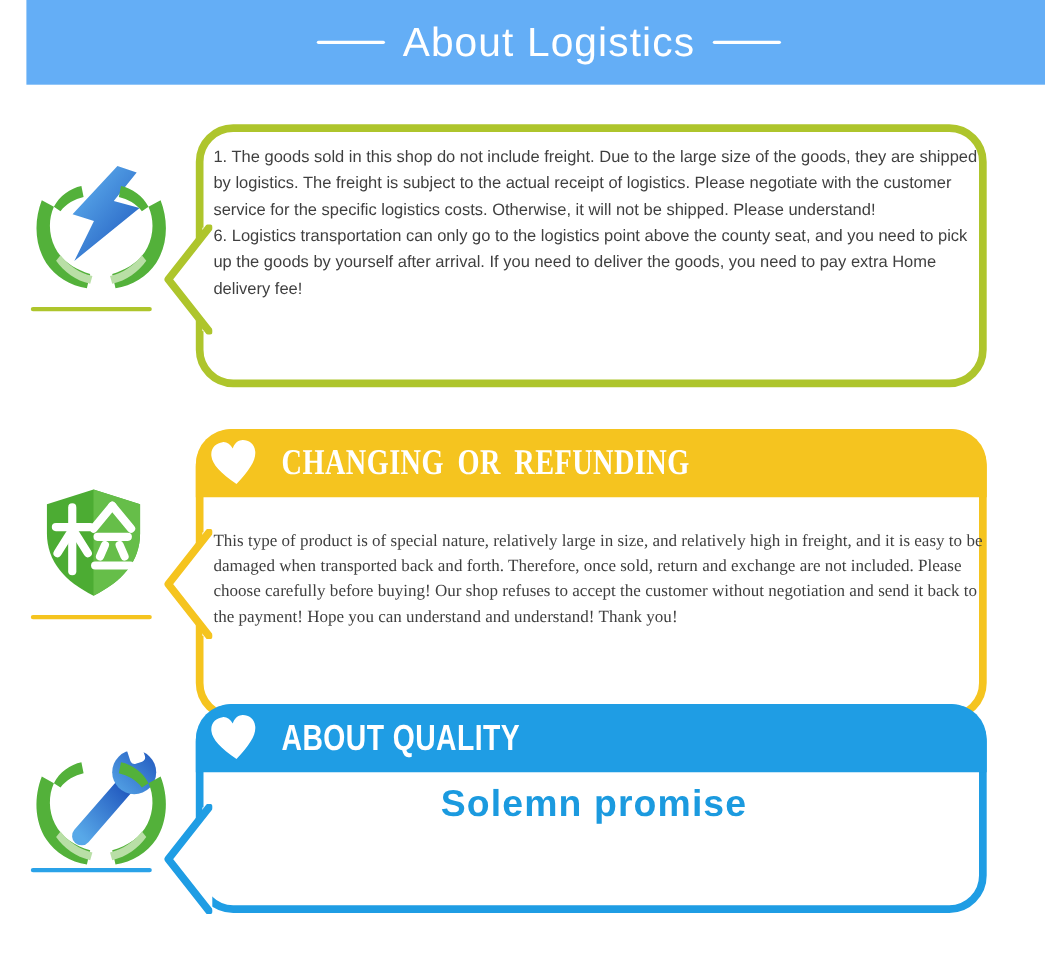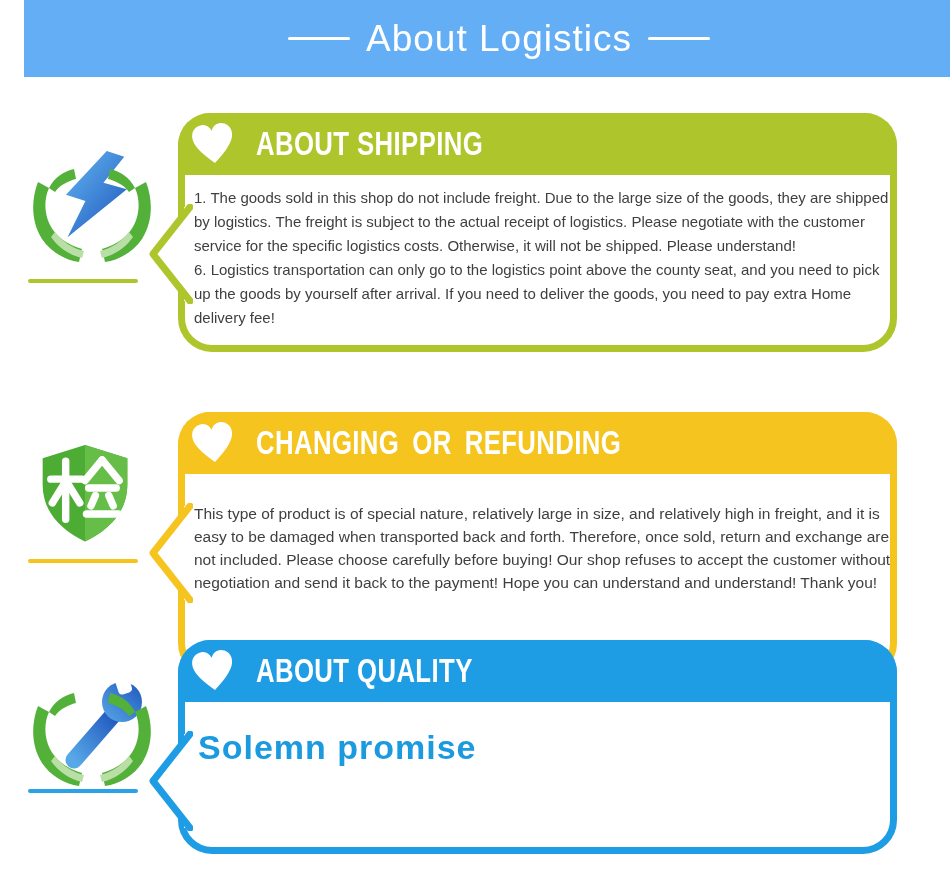--- a/index.html
+++ b/index.html
@@ -9,35 +9,35 @@
   
   .banner{position:absolute;left:0;top:0;width:950px;height:77px;background:#64aef6;
           display:flex;align-items:center;justify-content:center;margin-left:24px;}
   .banner-title{color:#ffffff;font-size:37px;font-weight:400;letter-spacing:1px;margin:0 16px;}
   .banner-dash{width:62px;height:3px;background:#ffffff;border-radius:2px;}
 
   
   .card{position:absolute;left:178px;width:719px;box-sizing:border-box;background:#fff;
         border:7px solid var(--accent);border-radius:34px;}
   .card-1{top:113px;height:239px;--accent:#aec52c;}
-  .card-2{top:412px;height:265px;--accent:#f5c41f;}
-  .card-3{top:640px;height:214px;--accent:#1f9de4;}
+  .card-2{top:390px;height:265px;font-family:Liberation Serif, serif;--accent:#f5c41f;}
+  .card-3{top:640px;height:190px;text-align:center;--accent:#1f9de4;}
 
   .card-head{height:62px;margin:-7px -7px 0 -7px;background:var(--accent);
              border-radius:32px 32px 0 0;display:flex;align-items:center;padding-left:12px;box-sizing:border-box;}
   .heart{width:46px;height:42px;flex:0 0 auto;transform:rotate(-6deg);}
   .card-title{color:#ffffff;font-size:33px;font-weight:bold;letter-spacing:0.5px;margin-left:20px;
               transform:scaleX(0.78);transform-origin:left center;white-space:nowrap;}
   .card-2 .card-title{word-spacing:7px;}
 
   .card-body{padding:11px 8px 0 9px;color:#3f3f3f;}
   .card-1 .card-body p{margin:0;font-size:15px;line-height:24px;width:697px;}
   .card-2 .card-body{padding-top:28px;}
   .card-2 .card-body p{margin:0;font-size:15.5px;line-height:23px;width:700px;}
-  .card-3 .card-body{padding-top:26px;padding-left:13px;}
+  .card-3 .card-body{padding-top:10px;padding-left:13px;}
   .card-3 .card-body h2{margin:0 0 12px 0;font-size:34px;font-weight:bold;color:#1b9adf;letter-spacing:1px;}
   .card-3 .card-body p{margin:0;font-size:16px;font-weight:600;line-height:27px;width:695px;}
 
   
   .tail{position:absolute;left:-40px;top:84px;color:var(--accent);}
 
   
   .icon-wrap{position:absolute;}
   .icon-1{left:22px;top:148px;width:140px;height:132px;}
   .icon-2{left:33px;top:440px;width:104px;height:108px;}
@@ -81,26 +81,20 @@
       </g>
     </svg>
   </div>
   <div class="underline underline-1"></div>
 
   <div class="card card-1" style="--accent: #aec52c;">
     <svg class="tail" width="48" height="100" viewBox="0 0 48 100">
       <rect x="39" y="3" width="10" height="94" fill="#ffffff"></rect>
       <path d="M45,3 L8,50 L45,97" fill="#ffffff" stroke="currentColor" stroke-width="7" stroke-linejoin="round" stroke-linecap="round"></path>
     </svg>
-    <div class="card-head">
-      <svg class="heart" viewBox="0 0 48 44">
-        <path d="M24,42 C10,30 3,21 3,13 C3,5 9,1 15,1 C19,1 22,3.5 24,8 C26,3.5 29,1 33,1 C39,1 45,5 45,13 C45,21 38,30 24,42 Z" fill="#ffffff"></path>
-      </svg>
-      <span class="card-title">ABOUT SHIPPING</span>
-    </div>
     <div class="card-body">
       <p>1. The goods sold in this shop do not include freight. Due to the large size of the goods, they are shipped by logistics. The freight is subject to the actual receipt of logistics. Please negotiate with the customer service for the specific logistics costs. Otherwise, it will not be shipped. Please understand!</p>
       <p>6. Logistics transportation can only go to the logistics point above the county seat, and you need to pick up the goods by yourself after arrival. If you need to deliver the goods, you need to pay extra Home delivery fee!</p>
     </div>
   </div>
 
   <div class="icon-wrap icon-2">
     <svg width="104" height="108" viewBox="0 0 140 140">
       <path d="M70,4 L127,22 L127,58 C127,92 105,117 70,134 C35,117 13,92 13,58 L13,22 Z" fill="#4cac33"></path>
       <path d="M70,4 L127,22 L127,58 C127,92 105,117 70,134 Z" fill="#66be49"></path>

